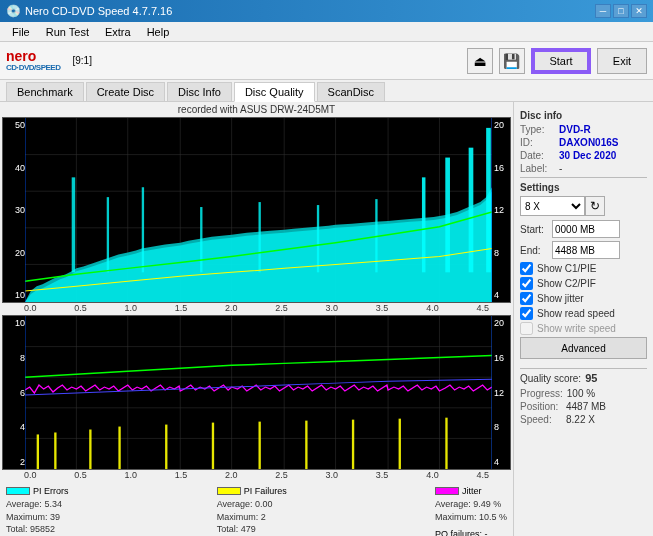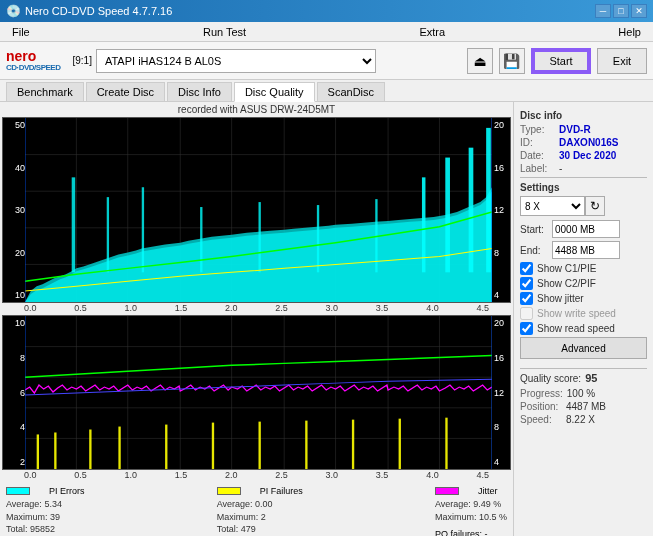--- a/index.html
+++ b/index.html
@@ -42,21 +42,20 @@
       justify-content: center;
       cursor: pointer;
     }
     .menu-bar {
       background: #f0f0f0;
       height: 20px;
       display: flex;
       align-items: center;
       padding: 0 4px;
       border-bottom: 1px solid #ccc;
-      justify-content: space-between;
     }
     .menu-item {
       padding: 2px 8px;
       cursor: pointer;
       font-size: 11px;
     }
     .toolbar {
       background: #f5f5f5;
       height: 38px;
       display: flex;
@@ -231,21 +230,21 @@
       background: #f0f0f0;
     }
     .legend-item {
       display: flex;
       flex-direction: column;
       font-size: 9px;
     }
     .legend-title-row {
       display: flex;
       align-items: center;
-      gap: 19px;
+      gap: 3px;
       margin-bottom: 2px;
     }
     .legend-color-box {
       width: 24px;
       height: 8px;
       border: 1px solid #666;
     }
     .legend-stat {
       color: #333;
       line-height: 1.4;
@@ -381,23 +380,20 @@
   <span class="menu-item">Help</span>
 </div>
 
 <div class="toolbar">
   <div class="nero-logo">
     <span class="nero-logo-top">nero</span>
     <span class="nero-logo-bottom">CD·DVD/SPEED</span>
   </div>
   <div class="drive-selector">
     <span style="font-size:10px;">[9:1]</span>
-    <select class="drive-combo">
-      <option>ATAPI iHAS124  B AL0S</option>
-    </select>
   </div>
   <div class="toolbar-icon-btn">⏏</div>
   <div class="toolbar-icon-btn">💾</div>
   <button class="start-btn">Start</button>
   <button class="exit-btn">Exit</button>
 </div>
 
 <div class="tabs">
   <div class="tab">Benchmark</div>
   <div class="tab">Create Disc</div>
@@ -666,26 +662,26 @@
     </div>
     <div class="checkbox-row">
       <input type="checkbox" checked="" style="">
       <span class="checkbox-label">Show C2/PIF</span>
     </div>
     <div class="checkbox-row">
       <input type="checkbox" checked="" style="">
       <span class="checkbox-label">Show jitter</span>
     </div>
     <div class="checkbox-row">
+      <input type="checkbox" checked="" style="">
+      <span class="checkbox-label">Show read speed</span>
+    </div>
+    <div class="checkbox-row">
       <input type="checkbox" disabled="" style="">
       <span class="checkbox-label disabled">Show write speed</span>
-    </div>
-    <div class="checkbox-row">
-      <input type="checkbox" checked="" style="">
-      <span class="checkbox-label">Show read speed</span>
     </div>
 
     <button class="advanced-btn">Advanced</button>
 
     <hr class="divider-line">
 
     <div class="quality-score-row">
       <span class="quality-score-label">Quality score:</span>
       <span class="quality-score-value">95</span>
     </div>

